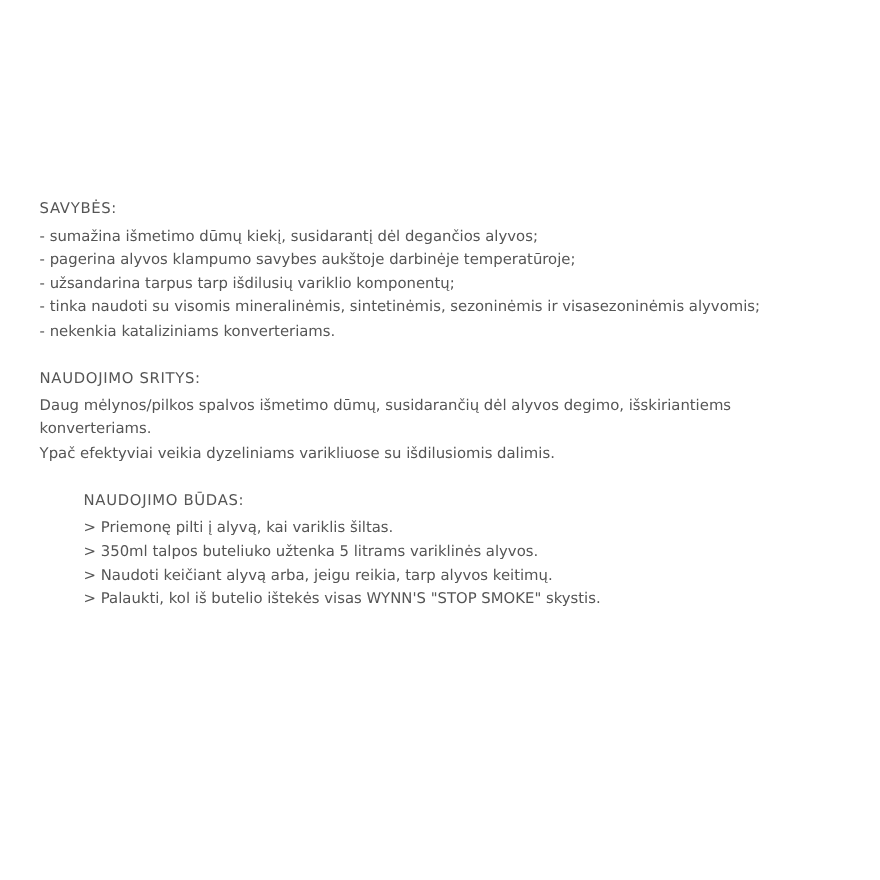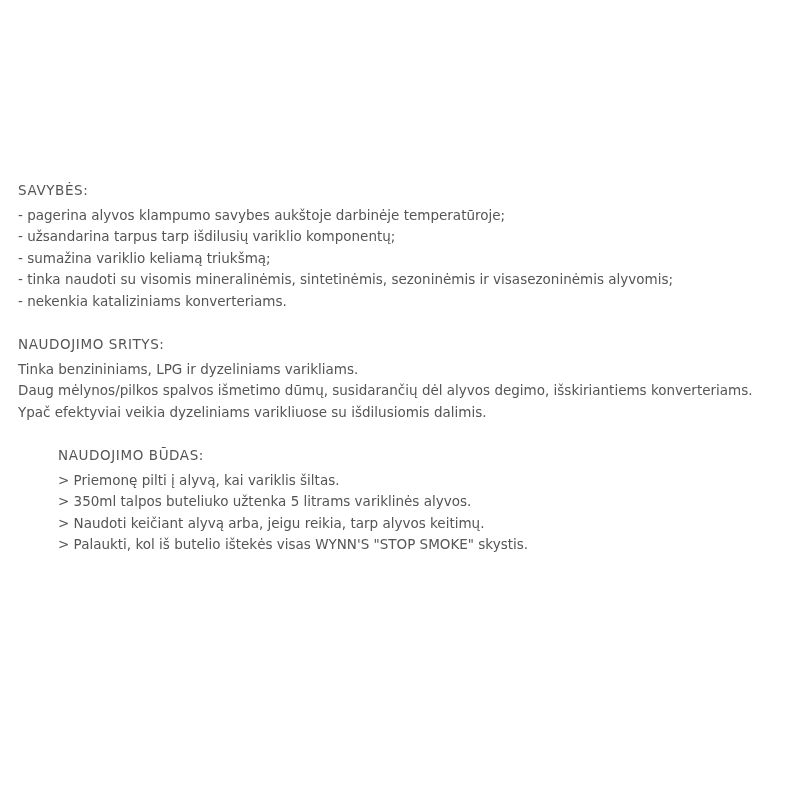--- a/index.html
+++ b/index.html
@@ -12,21 +12,21 @@
     background: #ffffff;
     font-family: "DejaVu Sans", sans-serif;
     color: #4a4a4a;
     overflow: hidden;
   }
   .page {
     position: relative;
     width: 800px;
     height: 788px;
     box-sizing: border-box;
-    padding: 180px 36px 0 18px;
+    padding: 180px 36px 0 36px;
   }
   .section {
     margin-bottom: 22px;
   }
   .section:last-child {
     margin-bottom: 0;
     margin-left: 40px;
   }
   .heading {
     font-size: 13.5px;
@@ -44,30 +44,29 @@
     white-space: pre-wrap;
   }
 </style>
 </head>
 <body>
 
 <div class="page">
 
   <div class="section">
     <p class="heading">SAVYBĖS:</p>
+    <p class="line">- sumažina išmetimo dūmų kiekį, susidarantį dėl degančios alyvos;</p>
     <p class="line">- pagerina alyvos klampumo savybes aukštoje darbinėje temperatūroje;</p>
     <p class="line">- užsandarina tarpus tarp išdilusių variklio komponentų;</p>
-    <p class="line">- sumažina variklio keliamą triukšmą;</p>
     <p class="line">- tinka naudoti su visomis mineralinėmis, sintetinėmis, sezoninėmis ir visasezoninėmis alyvomis;</p>
     <p class="line">- nekenkia kataliziniams konverteriams.</p>
   </div>
 
   <div class="section">
     <p class="heading">NAUDOJIMO SRITYS:</p>
-    <p class="line">Tinka benzininiams, LPG ir dyzeliniams varikliams.</p>
     <p class="line">Daug mėlynos/pilkos spalvos išmetimo dūmų, susidarančių dėl alyvos degimo, išskiriantiems konverteriams.</p>
     <p class="line">Ypač efektyviai veikia dyzeliniams varikliuose su išdilusiomis dalimis.</p>
   </div>
 
   <div class="section">
     <p class="heading">NAUDOJIMO BŪDAS:</p>
     <p class="line">&gt; Priemonę pilti į alyvą, kai variklis šiltas.</p>
     <p class="line">&gt; 350ml talpos buteliuko užtenka 5 litrams variklinės alyvos.</p>
     <p class="line">&gt; Naudoti keičiant alyvą arba, jeigu reikia, tarp alyvos keitimų.</p>
     <p class="line">&gt; Palaukti, kol iš butelio ištekės visas WYNN'S "STOP SMOKE" skystis.</p>

